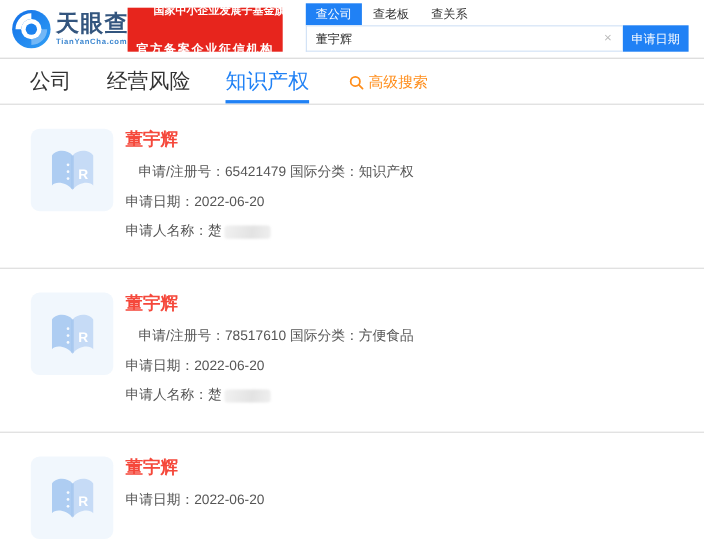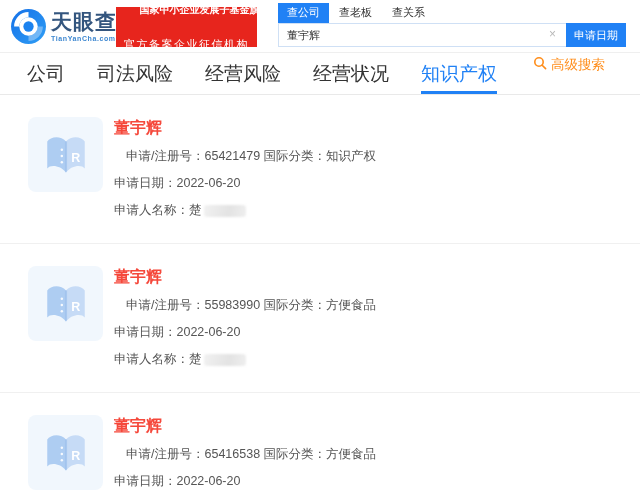--- a/index.html
+++ b/index.html
@@ -9,40 +9,40 @@
   
   .header { position:relative; height:53px; border-bottom:1px solid #efefef; background:#fff; }
   .logo { position:absolute; left:10px; top:8px; display:flex; align-items:center; cursor:pointer; }
   .logo-swirl { width:37px; height:37px; }
   .logo-text { margin-left:4px; display:flex; flex-direction:column; line-height:1; }
   .logo-title { font-size:21px; font-weight:bold; color:#33557e; letter-spacing:1px; }
   .logo-domain { font-size:7px; font-weight:bold; color:#3d87d0; letter-spacing:.6px; margin-top:3px; }
   .banner { position:absolute; left:116px; top:7px; width:141px; height:40px; background:#e7251d; color:#fff;
             display:flex; flex-direction:column; align-items:center; justify-content:center; }
   .banner-l1 { font-size:10px; font-weight:bold; white-space:nowrap;margin-left:36px; }
-  .banner-l2 { font-size:11px; font-weight:normal; letter-spacing:1.5px; white-space:nowrap; margin-top:20px; }
+  .banner-l2 { font-size:11px; font-weight:bold; letter-spacing:1.5px; white-space:nowrap; margin-top:20px; }
 
   .search-area { position:absolute; left:278px; top:5px; width:348px; }
   .search-tabs { display:flex; align-items:flex-end; height:18px; }
   .stab { font-size:11px; color:#333; padding:2px 10px 3px; cursor:pointer; white-space:nowrap; }
   .stab.active { background:#2081f5; color:#fff; padding:2px 9px 3px; }
   .search-row { display:flex; height:24px; }
   .search-input-wrap { position:relative; flex:1; }
   .search-input { width:100%; height:24px; border:1px solid #cfe0f5; border-right:none; padding:0 22px 0 8px;
                   font-size:11px; color:#333; outline:none; font-family:inherit; }
   .clear-x { position:absolute; right:7px; top:5px; width:13px; height:13px; border-radius:50%;
              color:#b9b9b9; font-size:12px; line-height:12px; text-align:center; cursor:pointer; }
   .search-btn { width:60px; height:24px; background:#2081f5; color:#fff; border:none; font-size:11px;
                 cursor:pointer; font-family:inherit; white-space:nowrap; }
 
   
   .nav { display:flex; align-items:stretch; height:42px; padding-left:27px; border-bottom:1px solid #e9e9e9; background:#fff; }
   .nav-item { display:flex; align-items:center; font-size:19px; color:#333; margin-right:32px; cursor:pointer; border-bottom:3px solid transparent; padding-top:3px; }
   .nav-item.active { color:#2081f5; border-bottom-color:#2081f5; font-weight:normal; }
-  .adv-search { display:flex; align-items:flex-start; font-size:13.5px; color:#ff8d1a; cursor:pointer; margin-left:4px; padding-top:3px; }
+  .adv-search { display:flex; align-items:center; font-size:13.5px; color:#ff8d1a; cursor:pointer; margin-left:4px; padding-top:3px; }
   .adv-search svg { margin-right:4px; }
 
   
   .card { display:flex; padding:22px 20px 19px 28px; border-bottom:1px solid #f0f0f0; background:#fff; }
   .card:last-child { border-bottom:none; }
   .tm-icon { width:75px; height:75px; background:#f1f7fd; border-radius:8px; flex-shrink:0;
              display:flex; align-items:center; justify-content:center; cursor:pointer; }
   .card-body { margin-left:11px; padding-top:1px; }
   .card-title { font-size:16px; font-weight:bold; color:#f5483b; cursor:pointer; line-height:1; margin:2px 0 7px; }
   .row { font-size:12.5px; color:#555; line-height:27px; white-space:nowrap; }
@@ -92,23 +92,21 @@
           <input class="search-input" type="text" value="董宇辉" style="">
           <span class="clear-x">×</span>
         </div>
         <button class="search-btn">申请日期</button>
       </div>
     </div>
   </div>
 
   <div class="nav">
     <div class="nav-item">公司</div>
-    <div class="nav-item">司法风险</div>
     <div class="nav-item">经营风险</div>
-    <div class="nav-item">经营状况</div>
     <div class="nav-item active">知识产权</div>
     <div class="adv-search">
       <svg width="14" height="14" viewBox="0 0 14 14">
         <circle cx="6" cy="6" r="4.2" fill="none" stroke="#ff8d1a" stroke-width="1.6"></circle>
         <line x1="9.2" y1="9.2" x2="12.6" y2="12.6" stroke="#ff8d1a" stroke-width="1.6" stroke-linecap="round"></line>
       </svg>
       <span>高级搜索</span>
     </div>
   </div>
 
@@ -147,21 +145,21 @@
         <rect x="23" y="11" width="2" height="29" fill="#9cc0ec" opacity=".7"></rect>
         <circle cx="20" cy="19" r="1.2" fill="#fff" opacity=".9"></circle>
         <circle cx="20" cy="25" r="1.2" fill="#fff" opacity=".9"></circle>
         <circle cx="20" cy="31" r="1.2" fill="#fff" opacity=".9"></circle>
         <text x="29" y="31" font-size="12" font-weight="bold" fill="#fff" font-family="Liberation Sans,sans-serif">R</text>
       </svg>
     </div>
     <div class="card-body">
       <div class="card-title">董宇辉</div>
       <div class="row">
-        <span class="pair-1"><span>申请/注册号：</span><span>55983990</span></span>
+        <span class="pair-1"><span>申请/注册号：</span><span>78517610</span></span>
         <span><span>国际分类：</span><span>方便食品</span></span>
       </div>
       <div class="row">
         <span>申请日期：</span><span>2022-06-20</span>
       </div>
       <div class="row">
         <span>申请人名称：</span><span>楚</span><span class="redact"></span>
       </div>
     </div>
   </div>
@@ -174,24 +172,20 @@
         <rect x="23" y="11" width="2" height="29" fill="#9cc0ec" opacity=".7"></rect>
         <circle cx="20" cy="19" r="1.2" fill="#fff" opacity=".9"></circle>
         <circle cx="20" cy="25" r="1.2" fill="#fff" opacity=".9"></circle>
         <circle cx="20" cy="31" r="1.2" fill="#fff" opacity=".9"></circle>
         <text x="29" y="31" font-size="12" font-weight="bold" fill="#fff" font-family="Liberation Sans,sans-serif">R</text>
       </svg>
     </div>
     <div class="card-body">
       <div class="card-title">董宇辉</div>
       <div class="row">
-        <span class="pair-1"><span>申请/注册号：</span><span>65416538</span></span>
-        <span><span>国际分类：</span><span>方便食品</span></span>
-      </div>
-      <div class="row">
         <span>申请日期：</span><span>2022-06-20</span>
       </div>
       <div class="row">
         
       </div>
     </div>
   </div>
 
 </div>
 

